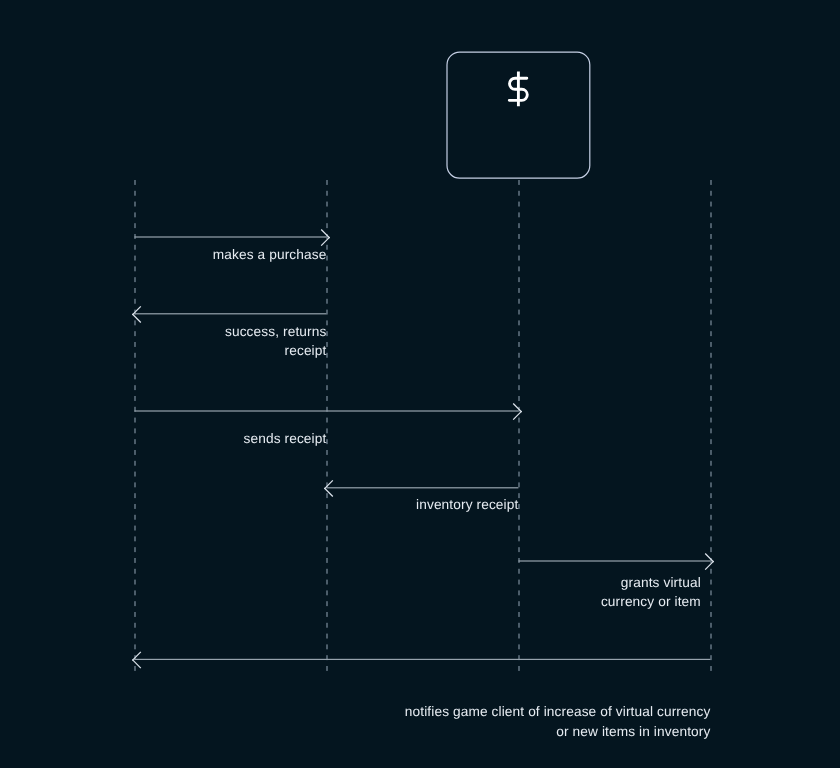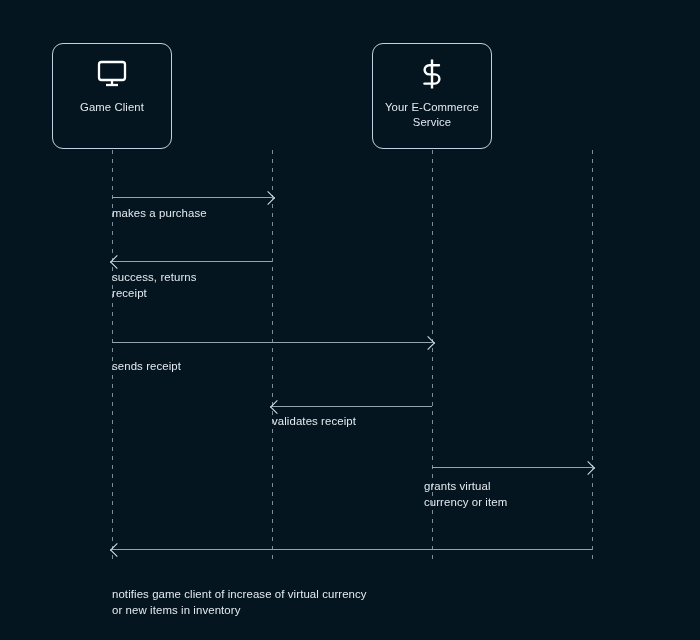--- a/index.html
+++ b/index.html
@@ -83,54 +83,42 @@
     border-right: 1px solid #dfe6ee;
   }
   .arrowhead.right {
     transform: rotate(45deg);
   }
   .arrowhead.left {
     transform: rotate(-135deg);
   }
   .msg-label {
     position: absolute;
-    text-align: left;
+    text-align: right;
     font-size: 11.4px;
     line-height: 16px;
     color: #e6ebf1;
     letter-spacing: 0.1px;
     white-space: pre-line;
   }
 </style>
 </head>
 <body>
 
 <div id="diagram">
 
-  <div class="node" style="left:52px;">
-    <span class="node-icon">
-      <svg width="30" height="28" viewBox="0 0 30 28" fill="none" xmlns="http://www.w3.org/2000/svg">
-        <rect x="2" y="2" width="26" height="18" rx="2.5" stroke="#ffffff" stroke-width="2.3"></rect>
-        <line x1="15" y1="20" x2="15" y2="24" stroke="#ffffff" stroke-width="2.3"></line>
-        <line x1="9" y1="25" x2="21" y2="25" stroke="#ffffff" stroke-width="2.3"></line>
-      </svg>
-    </span>
-    <span class="node-label">Game Client</span>
-  </div>
 
 
   <div class="node" style="left:372px;">
     <span class="node-icon">
       <svg width="24" height="32" viewBox="0 0 24 32" fill="none" xmlns="http://www.w3.org/2000/svg">
         <line x1="12" y1="1.5" x2="12" y2="30.5" stroke="#ffffff" stroke-width="2.4"></line>
         <path d="M19 7.2H9.2a4.6 4.6 0 0 0 0 9.2h5.6a4.6 4.6 0 0 1 0 9.2H4.4" stroke="#ffffff" stroke-width="2.4" stroke-linecap="round"></path>
       </svg>
     </span>
-    <span class="node-label">Your E-Commerce
-Service</span>
   </div>
 
 
   <div class="lifeline" style="left:112px;"></div>
   <div class="lifeline" style="left:272px;"></div>
   <div class="lifeline" style="left:432px;"></div>
   <div class="lifeline" style="left:592px;"></div>
 
   <div class="msg">
     <div class="msg-line" style="left:112px; top:197px; width:160px;"></div>
@@ -147,21 +135,21 @@
 
   <div class="msg">
     <div class="msg-line" style="left:112px; top:342px; width:320px;"></div>
     <div class="arrowhead right" style="left:423px; top:338px;"></div>
     <div class="msg-label" style="left:112px; top:358px; width:160px;">sends receipt</div>
   </div>
 
   <div class="msg">
     <div class="msg-line" style="left:272px; top:406px; width:160px;"></div>
     <div class="arrowhead left" style="left:272px; top:402px;"></div>
-    <div class="msg-label" style="left:272px; top:413px; width:160px;">validates receipt</div>
+    <div class="msg-label" style="left:272px; top:413px; width:160px;">inventory receipt</div>
   </div>
 
   <div class="msg">
     <div class="msg-line" style="left:432px; top:467px; width:160px;"></div>
     <div class="arrowhead right" style="left:583px; top:463px;"></div>
     <div class="msg-label" style="left:424px; top:478px; width:160px;">grants virtual
 currency or item</div>
   </div>
 
   <div class="msg">

